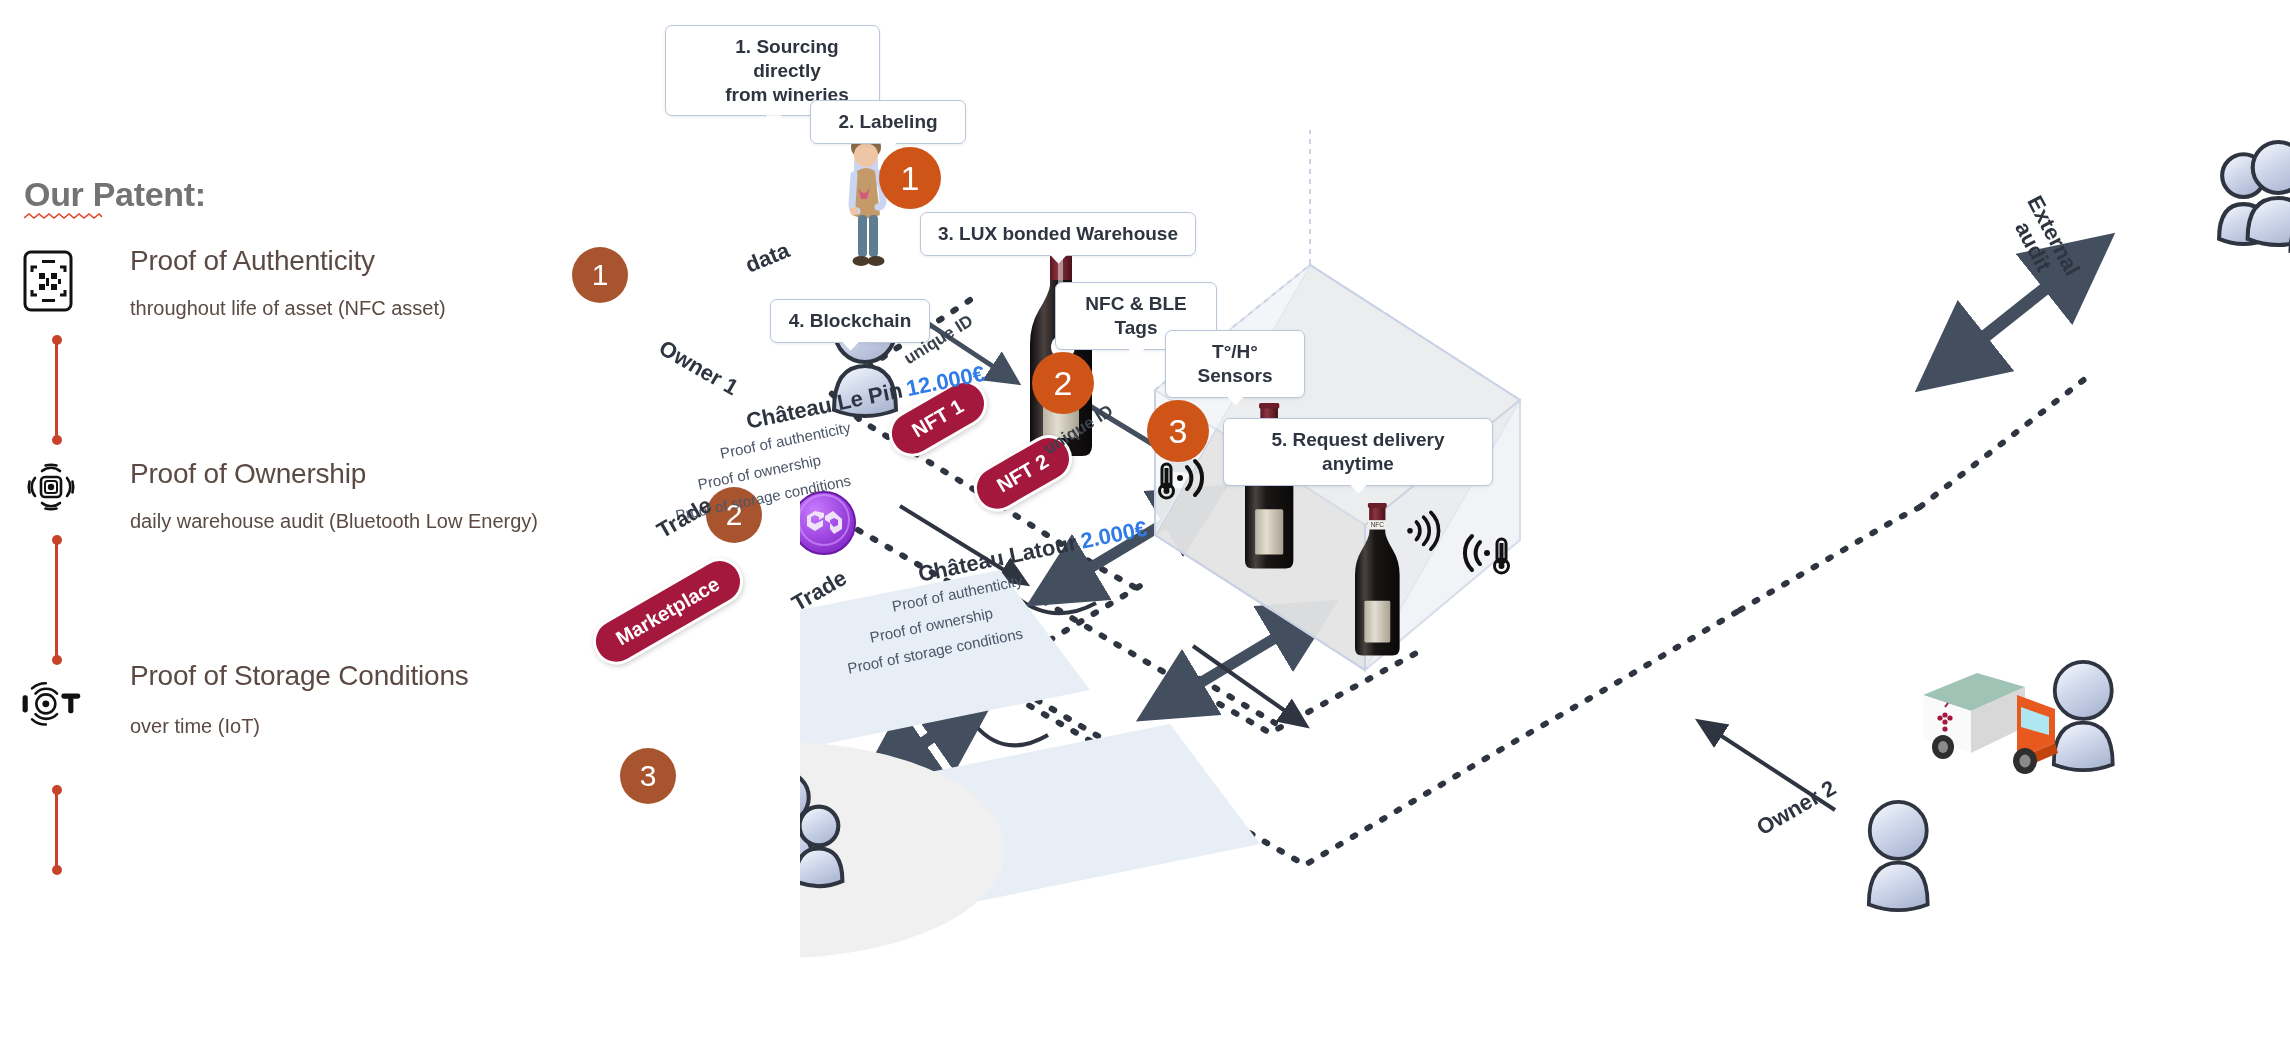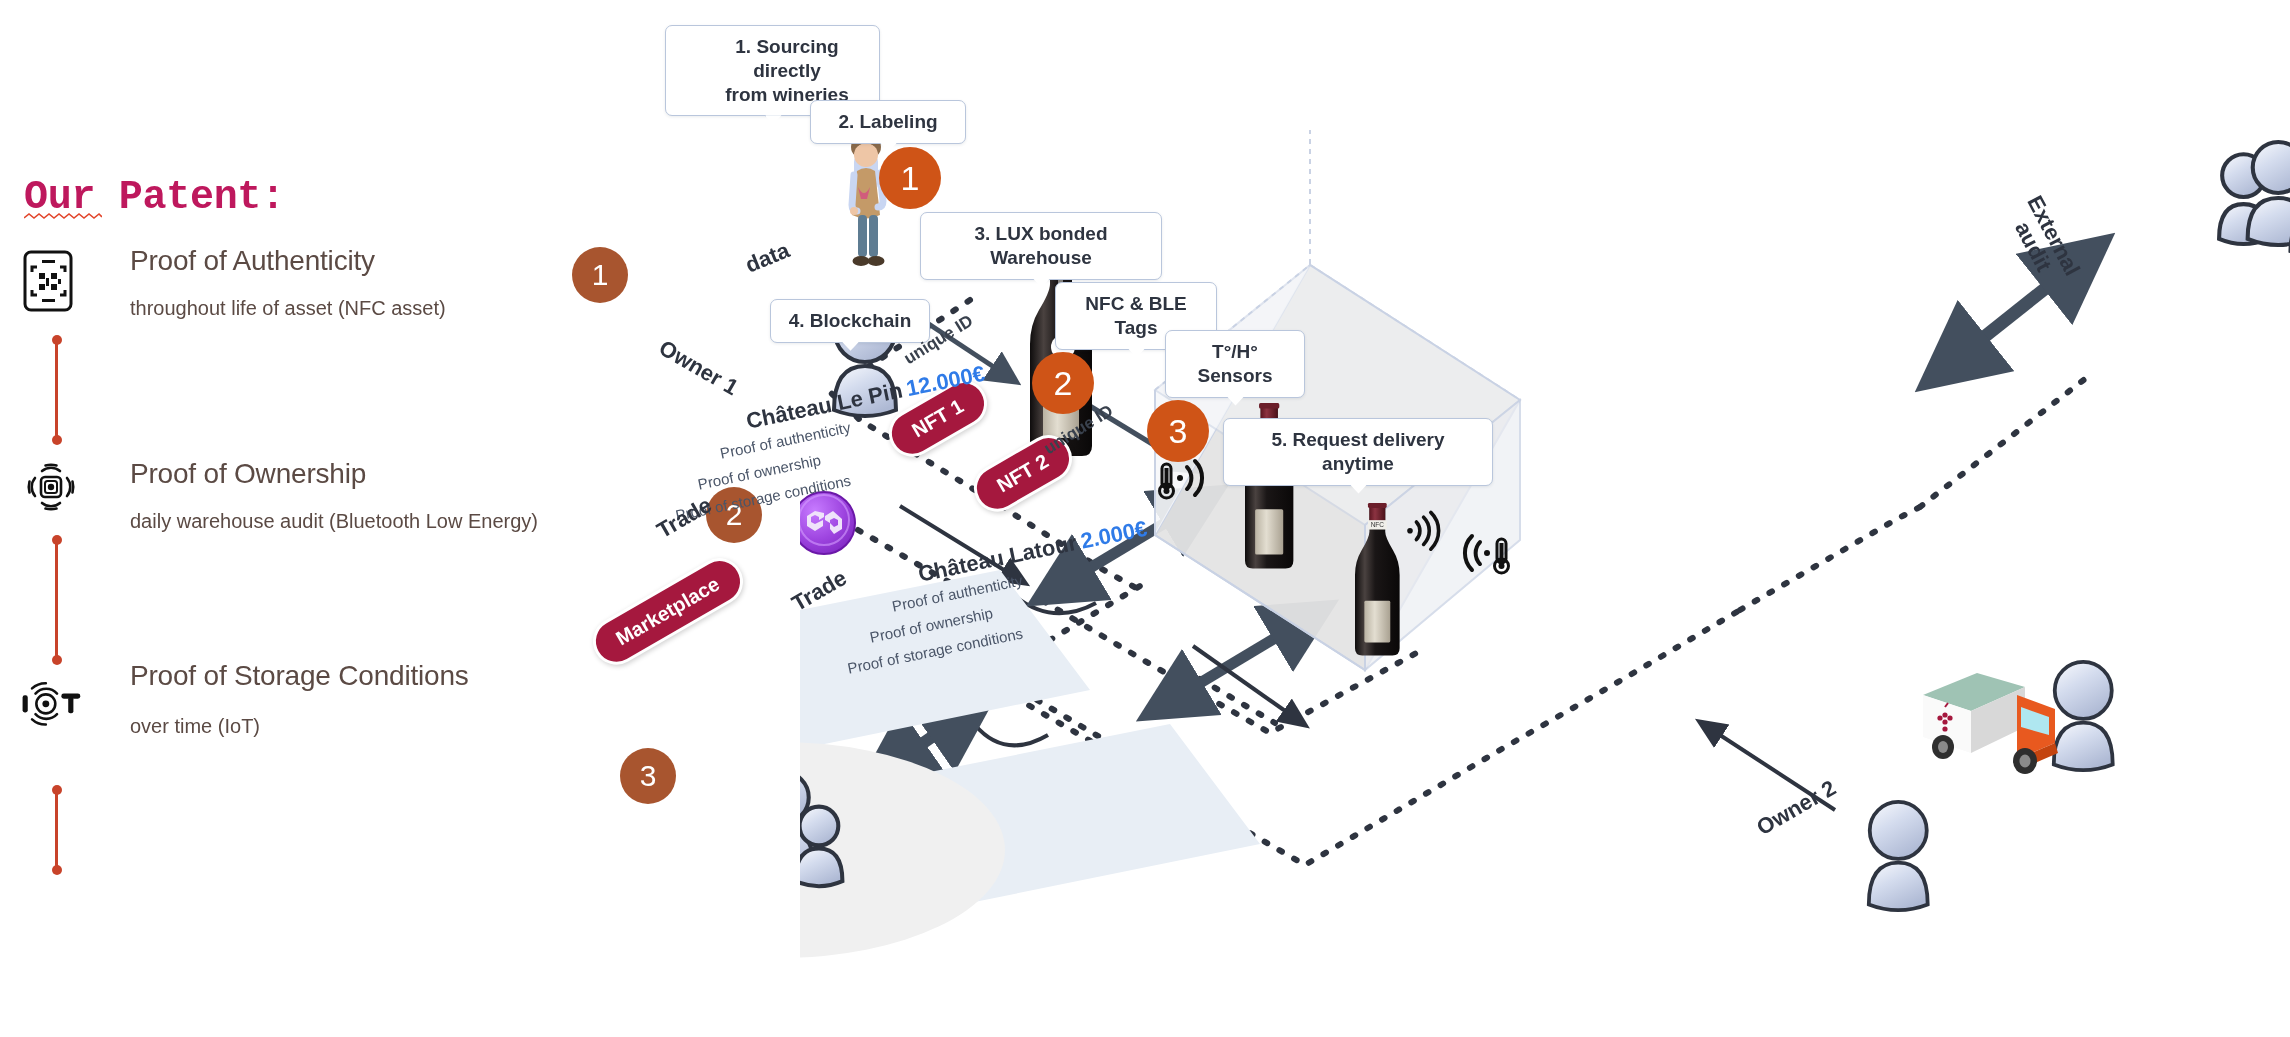--- a/index.html
+++ b/index.html
@@ -11,22 +11,22 @@
     font-family: "Liberation Sans", sans-serif;
     overflow: hidden;
   }
   #page { position: relative; width: 2290px; height: 1037px; background: #fff; }
 
   
   #left-panel { position: absolute; left: 0; top: 0; width: 800px; height: 1037px; }
 
   #patent-title {
     position: absolute; left: 24px; top: 175px;
-    font-size: 40px; font-weight: bold; color: #be185d;
-    letter-spacing: -0.3px; white-space: nowrap; font-family: Liberation Mono, monospace;
+    font-size: 34px; font-weight: bold; color: #737373;
+    letter-spacing: -0.3px; white-space: nowrap;
   }
   #patent-title-squiggle {
     position: absolute; left: 24px; top: 212px; width: 78px; height: 9px;
     overflow: hidden;
   }
 
   .feature { position: absolute; left: 0; width: 800px; }
   .feature-icon {
     position: absolute; left: 20px; width: 62px; height: 62px;
   }
@@ -427,21 +427,21 @@
           <path d="M6 2 l3 -4" stroke="#A5183E" stroke-width="2" fill="none"></path>
         </g>
       </g>
     </svg>
 
     <div class="callout" style="left:-135px; top:25px; width:215px;padding-left:43px;">1. Sourcing directly
 from wineries</div>
 
     <div class="callout" style="left:10px; top:100px; width:156px;">2. Labeling</div>
 
-    <div class="callout" style="left:120px; top:212px; width:242px;">3. LUX bonded Warehouse</div>
+    <div class="callout" style="left:120px; top:212px; width:276px;">3. LUX bonded Warehouse</div>
 
     <div class="callout" style="left:-30px; top:299px; width:160px;">4. Blockchain</div>
 
 
     <div class="callout" style="left:423px; top:418px; width:270px;text-align:center;">5. Request delivery anytime</div>
 
     <div class="callout plain" style="left:255px; top:282px; width:162px;">NFC &amp; BLE Tags</div>
 
     <div class="callout plain" style="left:365px; top:330px; width:140px;">T°/H° Sensors</div>
 

